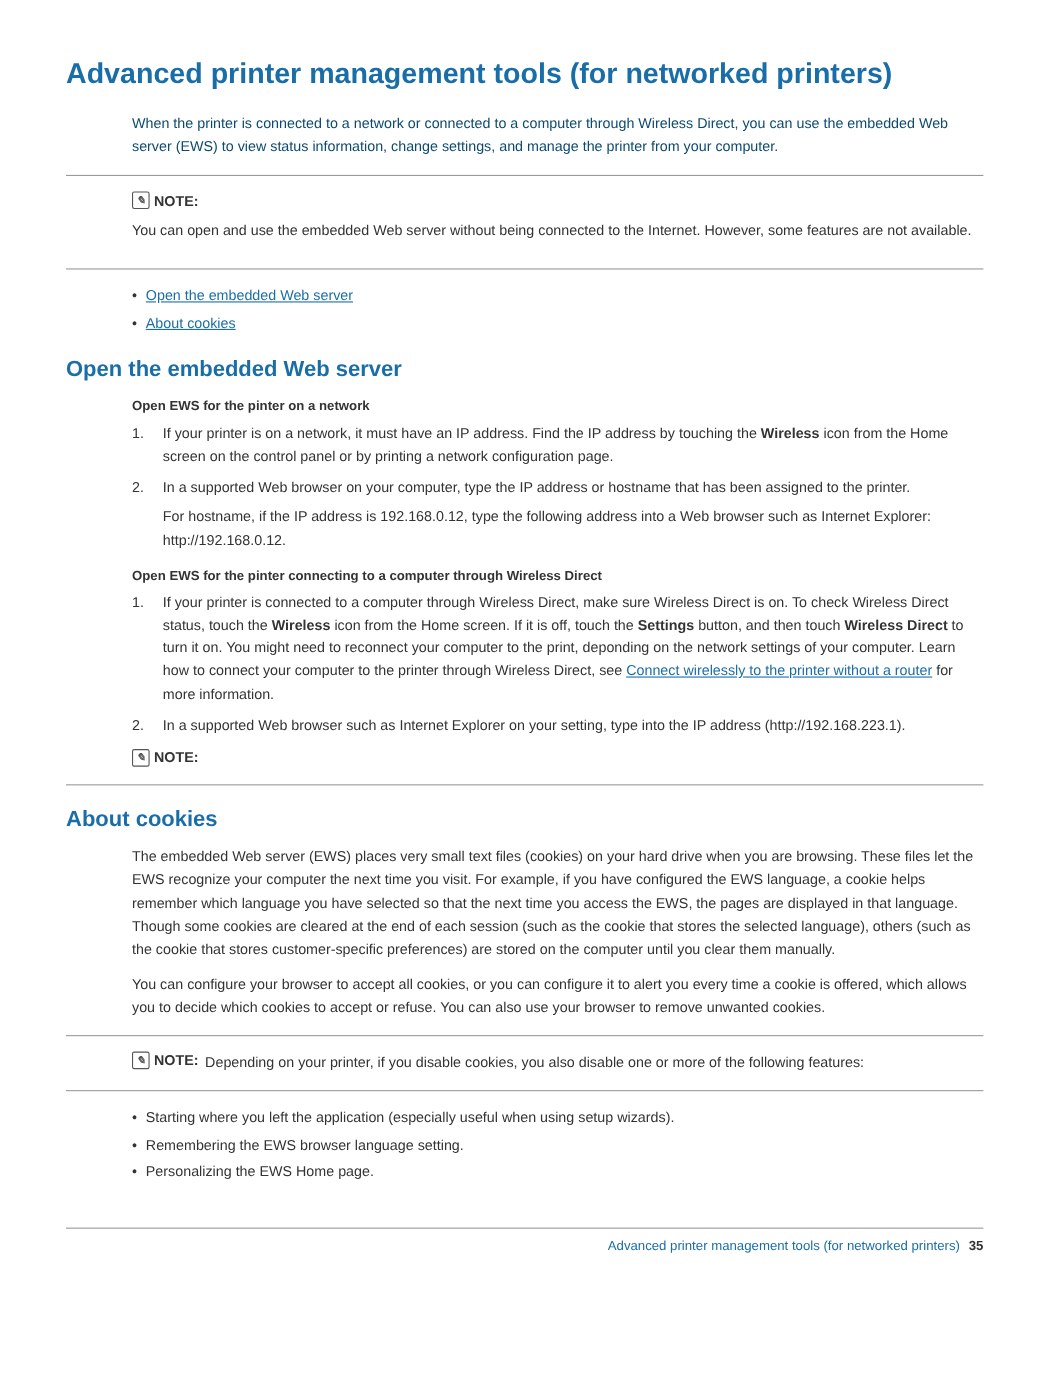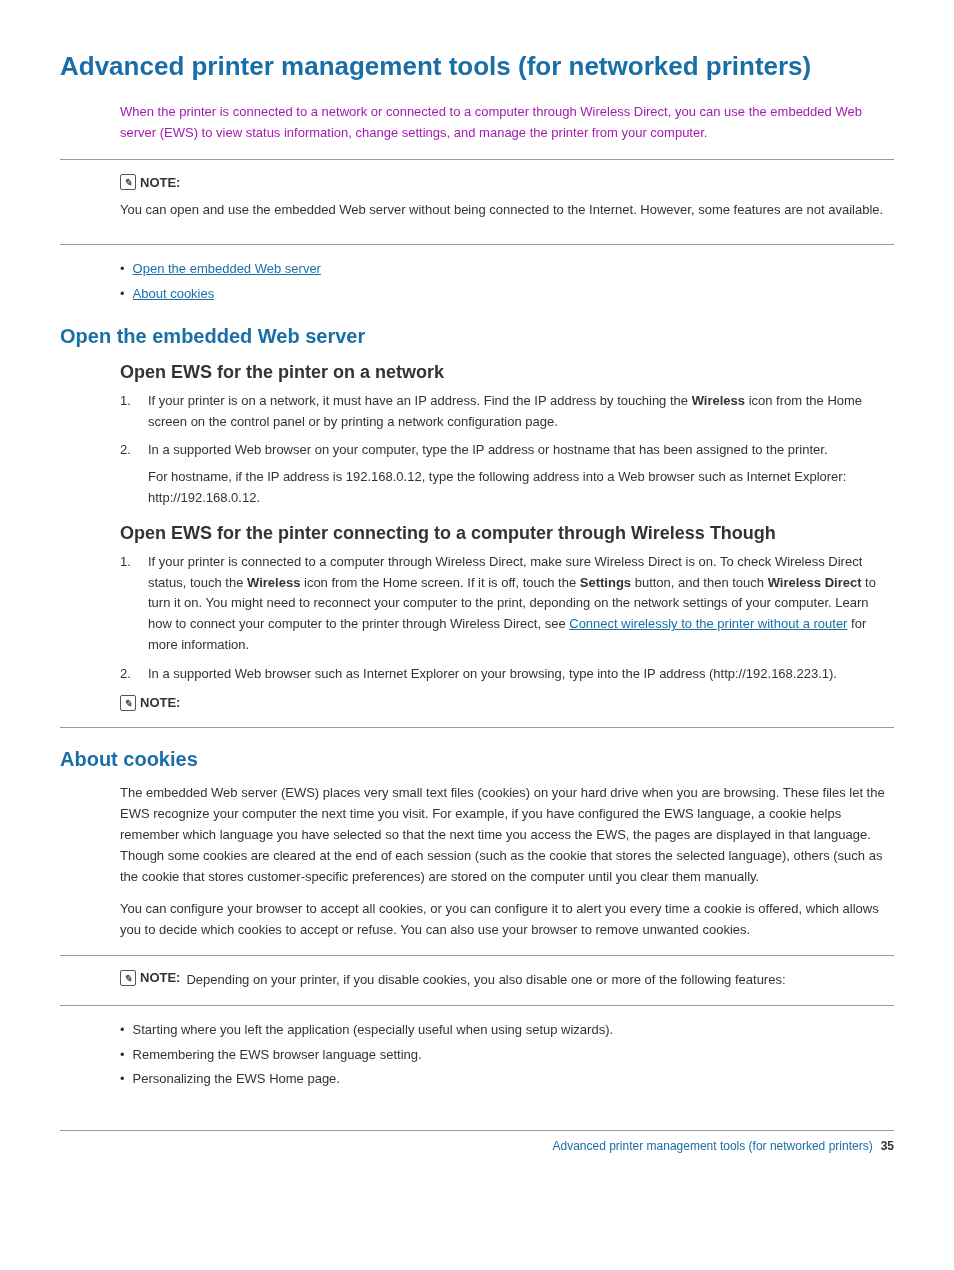--- a/index.html
+++ b/index.html
@@ -23,21 +23,21 @@
       font-weight: bold;
       color: #1a6ea8;
       margin-bottom: 18px;
       line-height: 1.3;
     }
 
     .intro-text {
       margin-left: 60px;
       margin-bottom: 16px;
       line-height: 1.6;
-      color: #a21caf;
+      color: #0c4a6e;
     }
 
     hr {
       border: none;
       border-top: 1px solid #999;
       margin: 14px 0;
     }
 
     .note-box {
       display: flex;
@@ -103,21 +103,21 @@
 
     .section-heading {
       font-size: 20px;
       font-weight: bold;
       color: #1a6ea8;
       margin: 20px 0 12px 0;
     }
 
     .subsection-heading {
       font-weight: bold;
-      font-size: 18px;
+      font-size: 12px;
       margin: 14px 0 8px 60px;
       color: #333;
     }
 
     .numbered-list {
       list-style: none;
       margin: 0 0 8px 60px;
     }
 
     .numbered-list li {
@@ -224,33 +224,33 @@
   </li>
   <li>
     <span class="num">2.</span>
     <span class="content">
       In a supported Web browser on your computer, type the IP address or hostname that has been assigned to the printer.
       <p class="example-text">For hostname, if the IP address is 192.168.0.12, type the following address into a Web browser such as Internet Explorer: http://192.168.0.12.</p>
     </span>
   </li>
 </ol>
 
-<p class="subsection-heading">Open EWS for the pinter connecting to a computer through Wireless Though</p>
+<p class="subsection-heading">Open EWS for the pinter connecting to a computer through Wireless Direct</p>
 
 <ol class="numbered-list">
   <li>
     <span class="num">1.</span>
     <span class="content">
       If your printer is connected to a computer through Wireless Direct, make sure Wireless Direct is on. To check Wireless Direct status, touch the <strong>Wireless</strong> icon from the Home screen. If it is off, touch the <strong>Settings</strong> button, and then touch <strong>Wireless Direct</strong> to turn it on. You might need to reconnect your computer to the print, deponding on the network settings of your computer. Learn how to connect your computer to the printer through Wireless Direct, see <a href="#">Connect wirelessly to the printer without a router</a> for more information.
     </span>
   </li>
   <li>
     <span class="num">2.</span>
     <span class="content">
-      In a supported Web browser such as Internet Explorer on your browsing, type into the IP address (http://192.168.223.1).
+      In a supported Web browser such as Internet Explorer on your setting, type into the IP address (http://192.168.223.1).
     </span>
   </li>
 </ol>
 
 <div class="note-inline">
   <span class="note-label">
     <span class="note-icon">✎</span>
     <span>NOTE:</span>
   </span>
 </div>

